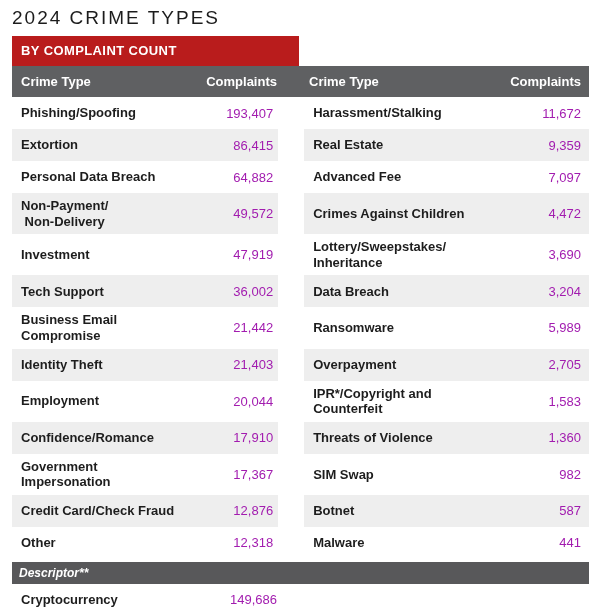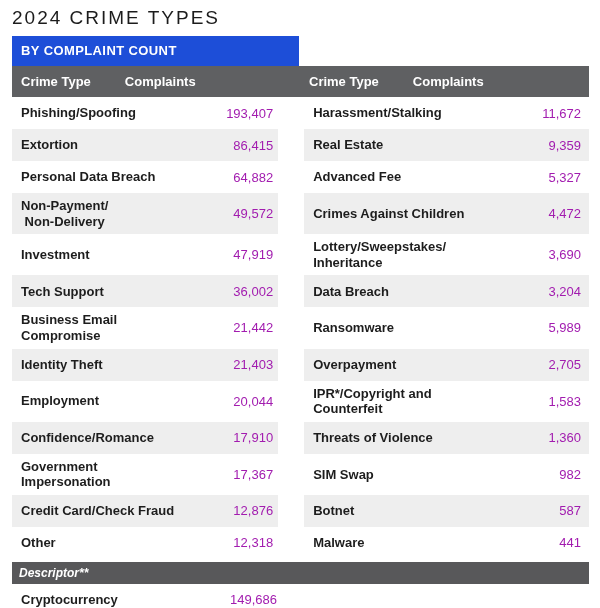--- a/index.html
+++ b/index.html
@@ -15,37 +15,37 @@
   .title {
     margin: 7px 0 0 12px;
     font-size: 19px;
     font-weight: normal;
     letter-spacing: 2px;
     color: #1c1c1c;
   }
   .banner {
     margin: 7px 0 0 12px;
     width: 287px; height: 30px;
-    background: #1d4ed8;
+    background: #b91c1c;
     color: #ffffff;
     font-size: 13px; font-weight: bold;
     letter-spacing: 0.4px;
     line-height: 30px;
     padding-left: 9px;
   }
   .thead {
     margin-left: 12px;
     width: 577px; height: 31px;
     background: #5f6062;
     color: #ffffff;
     display: flex;
     align-items: center;
     font-size: 13px; font-weight: bold;
   }
-  .thead .hcell { display: flex; align-items: center; gap: 34px; }
+  .thead .hcell { display: flex; justify-content: space-between; align-items: center; gap: 34px; }
   .thead .hleft  { width: 270px; padding: 0 5px 0 9px; }
   .thead .hgap   { width: 18px; }
   .thead .hright { width: 289px; padding: 0 8px 0 9px; }
   .rows { margin-left: 12px; width: 577px; }
   .row { display: flex; }
   .cell {
     display: flex;
     justify-content: space-between;
     align-items: center;
     min-height: 32px;
@@ -118,21 +118,21 @@
       </div>
     </div>
 
     <div class="row plain">
       <div class="cell left">
         <span class="label">Personal Data Breach</span>
         <span class="num">64,882</span>
       </div>
       <div class="cell right">
         <span class="label">Advanced Fee</span>
-        <span class="num">5,327</span>
+        <span class="num">7,097</span>
       </div>
     </div>
 
     <div class="row shade">
       <div class="cell left">
         <span class="label">Non-Payment/
 Non-Delivery</span>
         <span class="num">49,572</span>
       </div>
       <div class="cell right">

